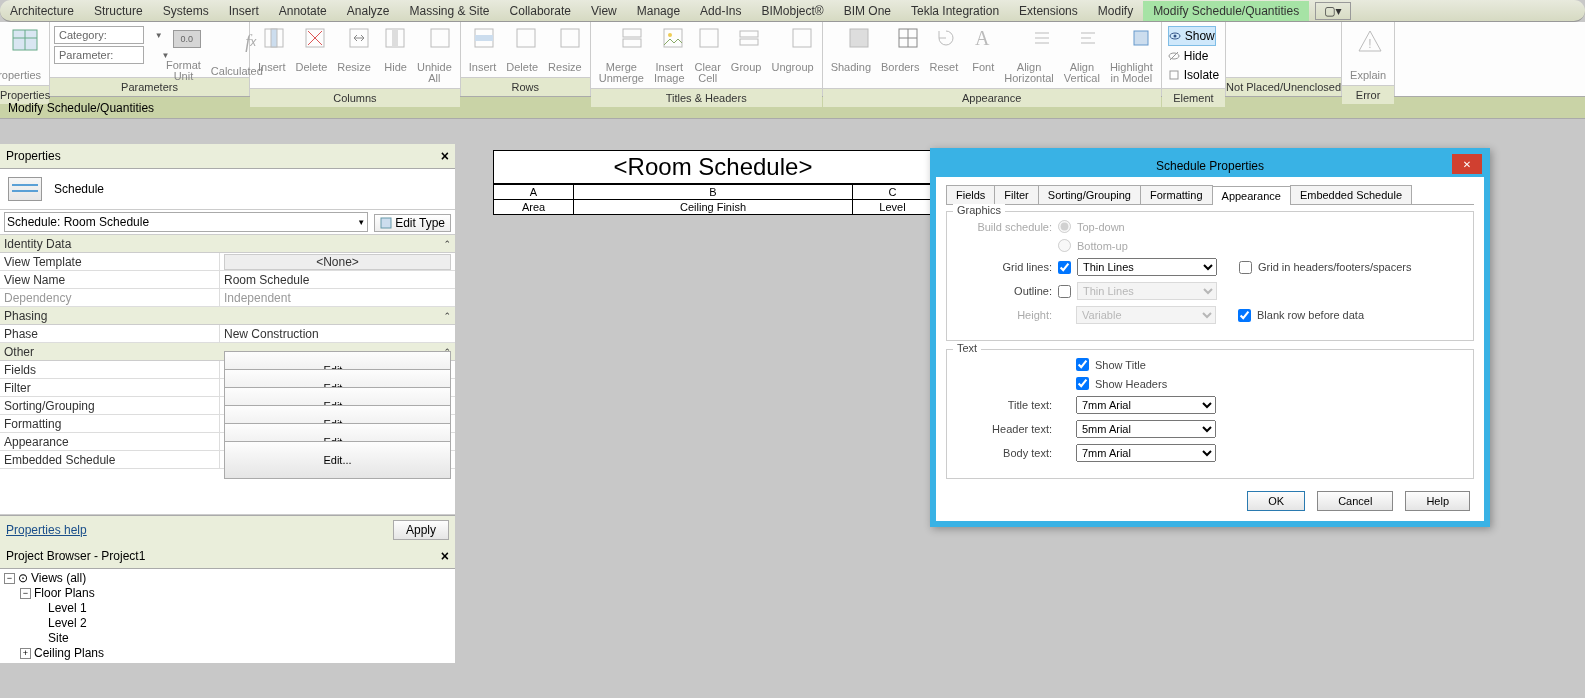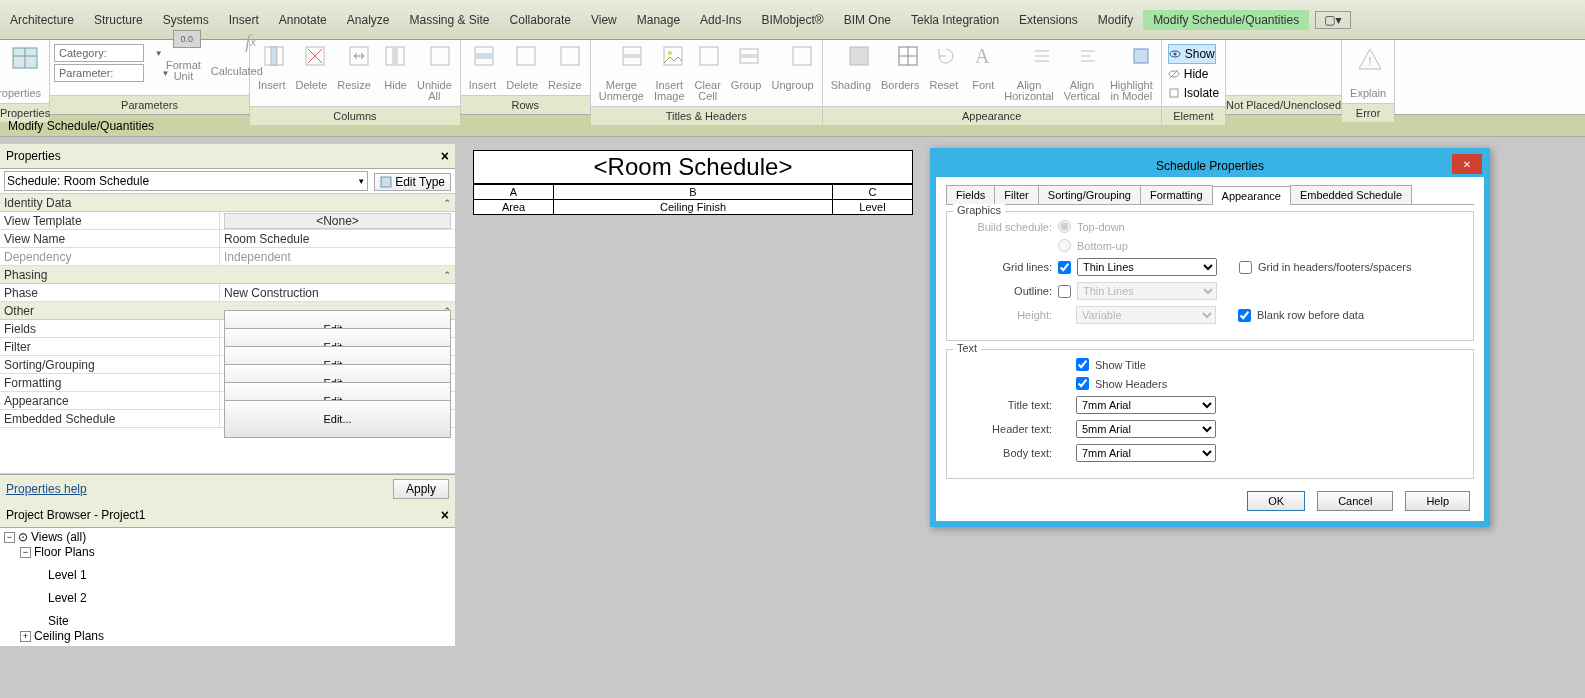--- a/index.html
+++ b/index.html
@@ -1,17 +1,17 @@
 <!DOCTYPE html>
 <html><head>
 <meta charset="utf-8">
 <style>
 *{box-sizing:border-box;margin:0;padding:0;font-family:"Segoe UI",Tahoma,sans-serif;font-size:12px;}
 body{background:#c8c8c8;width:1585px;height:698px;overflow:hidden;position:relative;}
-.tabs{background:linear-gradient(#e8eadd,#d6dac2);display:flex;align-items:center;height:40px;border-bottom:1px solid #999;}
+.tabs{background:linear-gradient(#e8eadd,#d6dac2);display:flex;align-items:center;height:22px;border-bottom:1px solid #999;border-radius:11px;}
 .tab{padding:3px 10px;color:#333;cursor:pointer;}
 .tab.highlight{background:#a6e3a5;}
 .ribbon{background:#fdfdfd;height:75px;display:flex;border-bottom:1px solid #aaa;}
 .rgroup{display:flex;flex-direction:column;border-right:1px solid #ccc;}
 .rgroup .buttons{display:flex;flex:1;align-items:flex-start;padding:2px 4px;gap:2px;}
 .rgroup .glabel{text-align:center;font-size:11px;color:#333;background:#e3e8cd;padding:3px 0;border-top:1px solid #ccc;}
 .rbtn{display:flex;flex-direction:column;align-items:flex-end;justify-content:flex-start;padding:2px 4px;min-width:34px;color:#888;gap:12px;}
 .rbtn .ico{width:24px;height:24px;display:flex;align-items:center;justify-content:center;}
 .rbtn .lbl{font-size:11px;line-height:11px;text-align:center;white-space:pre;}
 .rbtn.big .ico{width:32px;height:32px;}
@@ -37,23 +37,23 @@
 .type-row select,.type-row .combo{flex:1;border:1px solid #aaa;font-size:11px;padding:1px 2px;height:20px;}
 .edit-type{display:flex;align-items:center;gap:3px;border:1px solid #aaa;background:linear-gradient(#fff,#eee);padding:1px 5px;font-size:11px;}
 .vtval{background:#eee;flex:1;text-align:center;border:1px solid #ccc;height:16px;display:flex;align-items:center;justify-content:center;}
 .panel-footer{background:#eaeedb;padding:4px 6px;display:flex;justify-content:space-between;align-items:center;border-top:1px solid #aaa;}
 .panel-footer a{color:#1a4e8a;text-decoration:underline;}
 .apply{background:linear-gradient(#fdfdfd,#e5e5e5);border:1px solid #aaa;padding:2px 12px;}
 .browser{background:#fff;}
 .tree{padding:2px 4px;font-size:12px;background:#fff;}
 .tree .node{display:flex;align-items:center;gap:3px;padding:0 0 1px;white-space:nowrap;}
 .tree .indent1{padding-left:16px;}
-.tree .indent2{padding-left:44px;margin-top:8px;}
+.tree .indent2{padding-left:44px;}
 .tree .exp{width:11px;height:11px;border:1px solid #888;display:inline-flex;align-items:center;justify-content:center;font-size:9px;line-height:9px;background:#fff;}
-.sched-view{position:absolute;left:473px;top:150px;width:440px;}
+.sched-view{position:absolute;left:493px;top:150px;width:440px;}
 .sched-title{background:#fff;border:1px solid #000;text-align:center;font-size:24px;font-family:Arial;padding:2px 0;}
 .sched-tbl{width:100%;border-collapse:collapse;background:#fff;}
 .sched-tbl th,.sched-tbl td{border:1px solid #000;font-size:11px;text-align:center;padding:1px 0;font-weight:normal;}
 .dialog{position:absolute;left:930px;top:148px;width:560px;background:#fff;border:6px solid #39b2e5;box-shadow:2px 2px 8px rgba(0,0,0,.3);}
 .dlg-title{background:#39b2e5;color:#000;text-align:center;font-size:13px;padding:4px 0;position:relative;}
 .dlg-close{position:absolute;right:2px;top:0;width:30px;height:20px;background:#d04030;color:#fff;display:flex;align-items:center;justify-content:center;font-family:Arial;font-size:10px;}
 .dlg-body{padding:8px 10px 10px;}
 .dlg-tabs{display:flex;border-bottom:1px solid #aaa;margin-bottom:6px;}
 .dlg-tab{padding:3px 9px;border:1px solid #aaa;border-bottom:none;background:#f4f4f4;margin-right:-1px;font-size:11px;}
 .dlg-tab.act{background:#fff;position:relative;top:1px;}
@@ -385,20 +385,24 @@
   </div>
 </div>
 
 <div class="subtitle">Modify Schedule/Quantities</div>
 
 <div class="left-col">
   <div class="panel-header">
     <span>Properties</span>
       <span class="x">×</span>
   </div>
+  <div class="prop-top">
+    <div class="sched-ico"></div>
+    <span>Schedule</span>
+  </div>
   <div class="type-row">
     <div class="combo" style="display:flex;align-items:center;justify-content:space-between;">
         <span>Schedule: Room Schedule</span>
         <span style="font-size:8px">▼</span>
       </div>
     <div class="edit-type">
         <svg width="12" height="12">
           <rect x="1" y="1" width="10" height="10" fill="#cde" stroke="#69a"></rect>
         </svg>
         <span>Edit Type</span>

